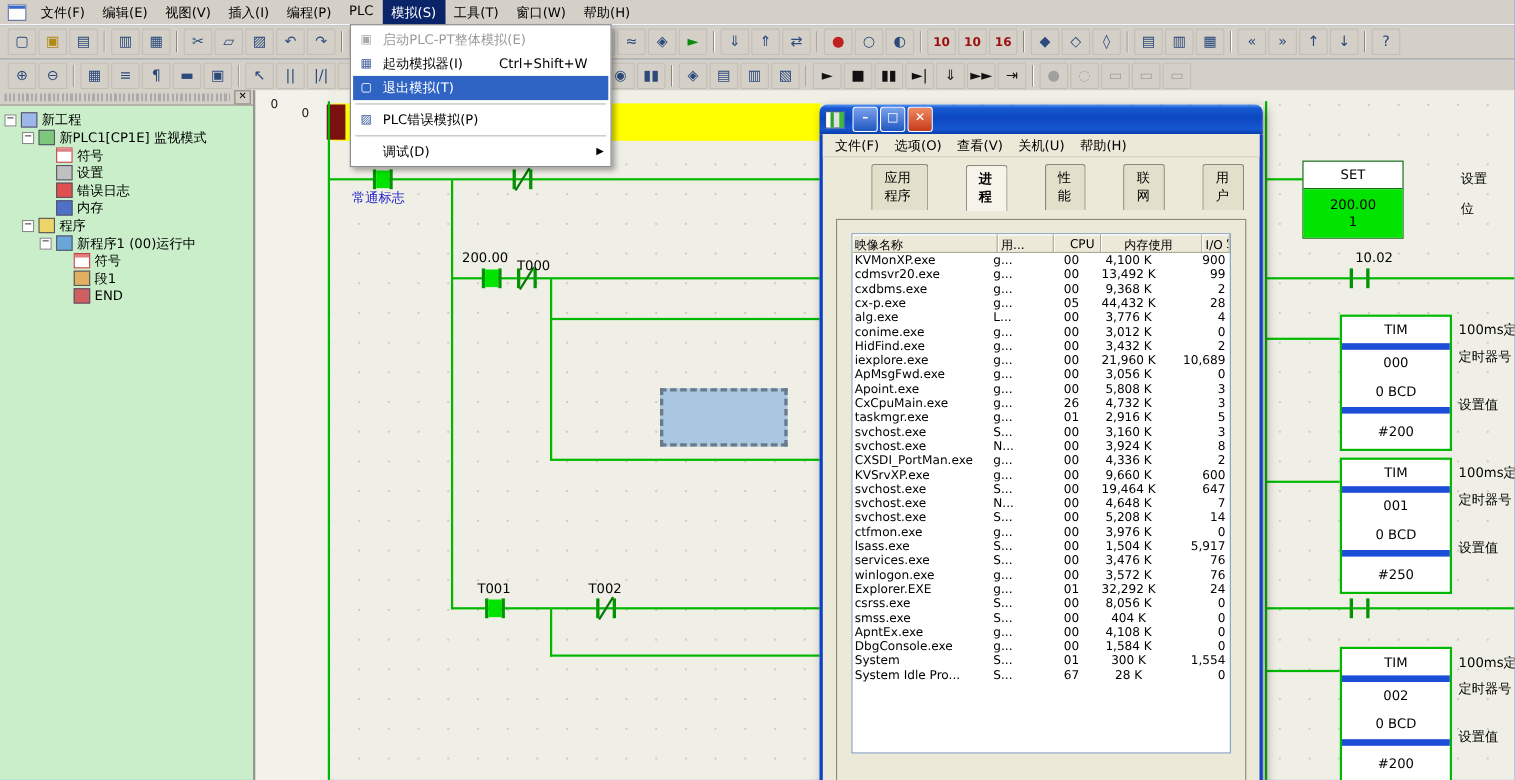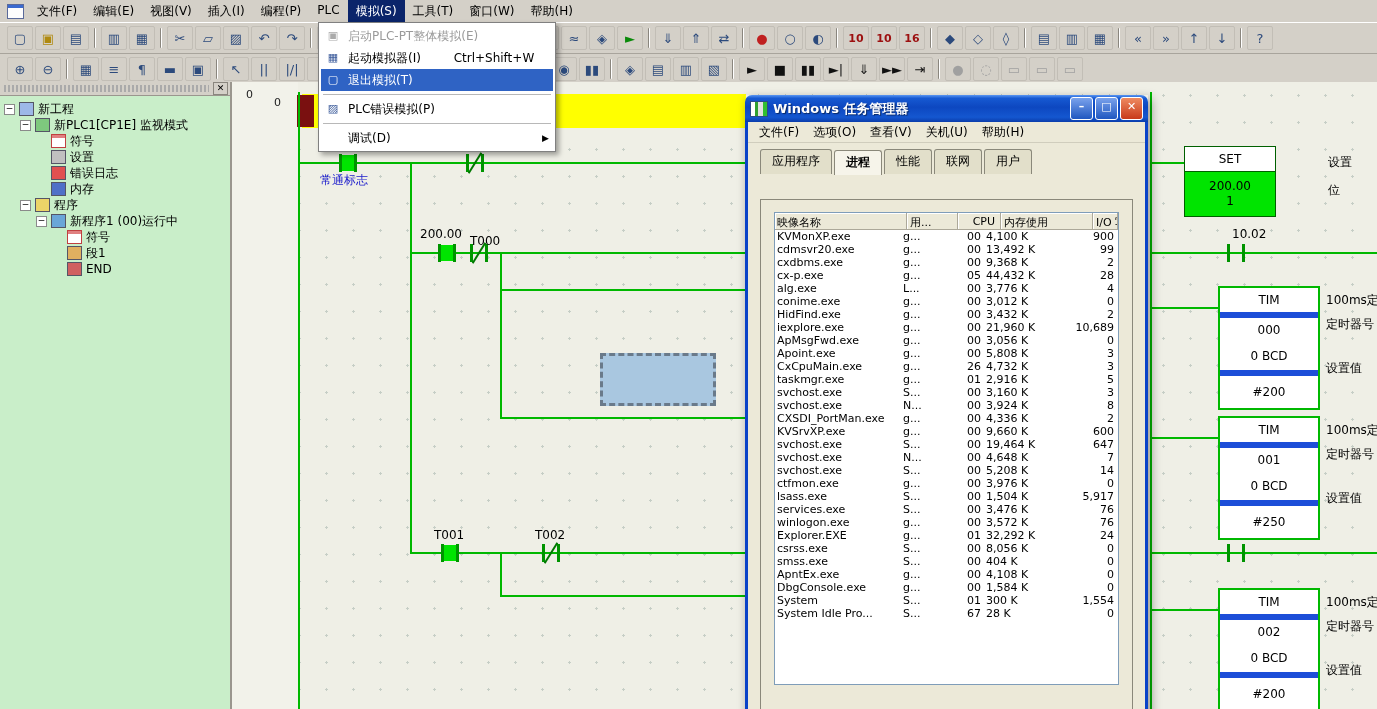--- a/index.html
+++ b/index.html
@@ -93,31 +93,31 @@
   .tm{position:absolute;left:745px;top:95px;width:403px;height:648px;z-index:40;box-shadow:3px 4px 10px rgba(0,0,0,.4);}
   .tm-title{height:27px;border-radius:7px 7px 0 0;background:linear-gradient(180deg,#5a96f2 0%,#1659d2 12%,#0d47c0 45%,#1457d0 82%,#0a3cab 100%);display:flex;align-items:center;color:#fff;font-weight:bold;font-size:13px;padding:0 5px;}
   .tm-app-icon{width:16px;height:14px;margin-right:5px;background:#fff;border:1px solid #2a4a8a;box-shadow:inset -4px 0 0 #30c030, inset -9px 0 0 #e0e0e0, inset -12px 0 0 #30a030;}
   .tm-title-text{flex:1;text-shadow:1px 1px 1px rgba(0,0,0,.5);}
   .tm-btn{width:21px;height:21px;margin-left:2px;border:1px solid #fff;border-radius:3px;color:#fff;font-size:11px;line-height:18px;text-align:center;background:linear-gradient(180deg,#7aa2ec,#2057c0);flex:none;cursor:default;}
   .tm-btn.close{background:linear-gradient(180deg,#ee8a60,#c83a1a);}
   .tm-body{position:absolute;left:0;right:0;top:27px;bottom:0;background:#ece9d8;border:3px solid #0a43c8;border-top:none;}
   .tm-menu{height:20px;display:flex;align-items:center;padding-left:4px;background:#ece9d8;border-bottom:1px solid #d0cdbd;}
   .tm-menu-item{padding:2px 7px;cursor:default;}
   .tm-tabs{display:flex;padding:6px 12px 0;}
-  .tab{padding:3px 11px 4px;border:1px solid #8a887a;border-bottom:none;border-radius:3px 3px 0 0;background:#e2dfca;margin-right:2px;position:relative;cursor:default;}
+  .tab{padding:3px 11px 4px;border:1px solid #8a887a;border-bottom:none;border-radius:3px 3px 0 0;background:#e2dfca;margin-right:2px;position:relative;cursor:default;margin-left:32px;}
   .tab.active{background:#f6f4ea;top:1px;font-weight:bold;}
   .tm-panel{position:absolute;left:12px;right:12px;top:77px;bottom:12px;border:1px solid #8a887a;background:#ece9d8;}
   .plist{position:absolute;left:13px;right:13px;top:12px;bottom:42px;background:#fff;border:1px solid #7f9db9;overflow:hidden;font-size:11px;}
   .pl-head{display:flex;height:17px;background:#ece9d8;}
   .pl-hcell{border-right:1px solid #aca899;border-bottom:1px solid #aca899;box-shadow:inset 1px 1px 0 #fff;padding:2px 3px 0;white-space:nowrap;overflow:hidden;cursor:default;}
   .pl-row{display:flex;height:13px;line-height:13px;white-space:nowrap;cursor:default;}
   .c-name{width:126px;padding-left:2px;overflow:hidden;}
   .c-user{width:44px;overflow:hidden;}
   .c-cpu{width:34px;text-align:right;padding-right:5px;}
-  .c-mem{width:80px;text-align:left;padding-right:8px;}
+  .c-mem{width:80px;text-align:center;padding-right:8px;}
   .c-io{width:58px;text-align:right;padding-right:4px;flex:1;}
 </style>
 </head>
 <body>
 
 <div class="stage">
 
   <div class="menubar">
     <span class="appicon"></span>
     <span style="display:flex;">
@@ -582,21 +582,20 @@
         <span class="dd-icon"></span>
         <span class="dd-label">调试(D)</span>
         <span class="dd-shortcut"></span>
         <span class="dd-arrow">▶</span>
       </div>
     </div>
 
   <div class="tm">
     <div class="tm-title">
       <span class="tm-app-icon"></span>
-      <span class="tm-title-text">Windows 任务管理器</span>
       <span class="tm-btn">–</span>
       <span class="tm-btn">□</span>
       <span class="tm-btn close">✕</span>
     </div>
     <div class="tm-body">
       <div class="tm-menu">
 
           <span class="tm-menu-item">文件(F)</span>
 
           <span class="tm-menu-item">选项(O)</span>

